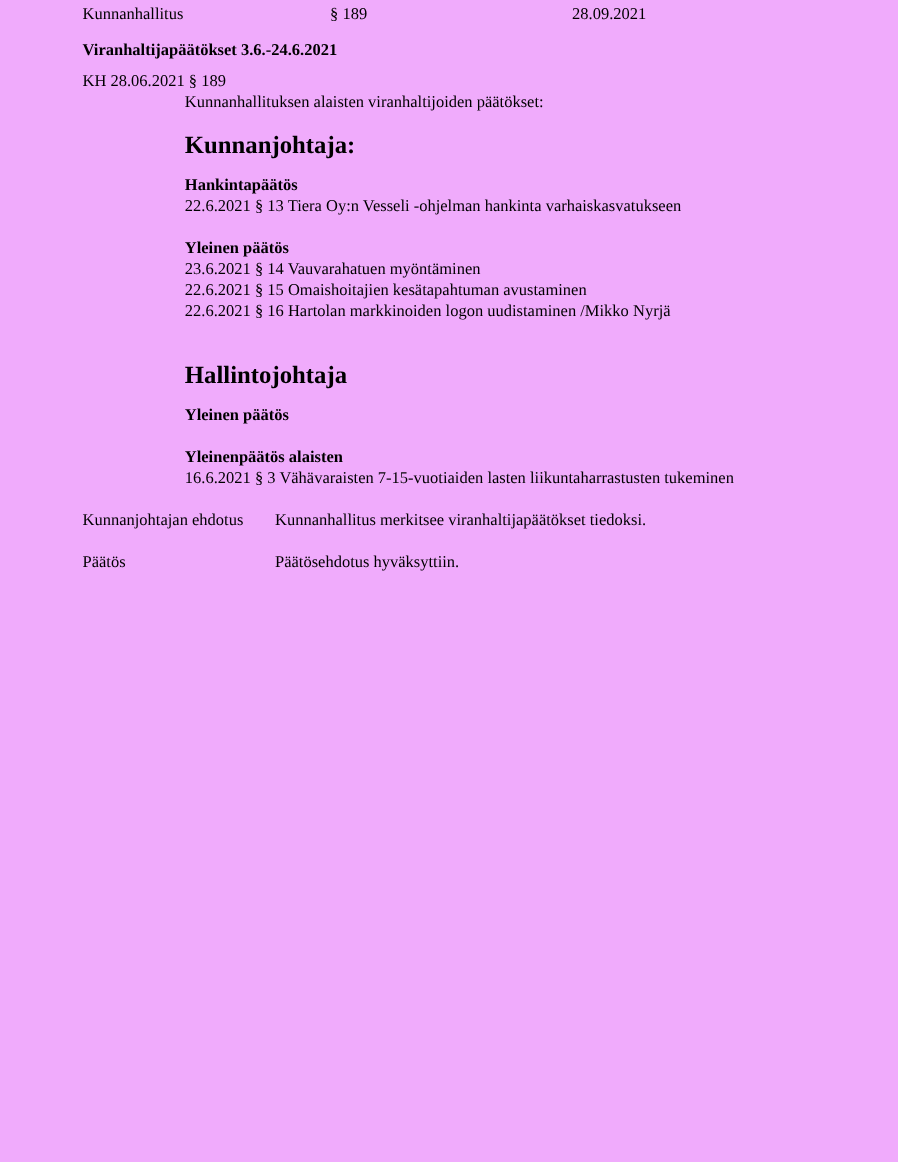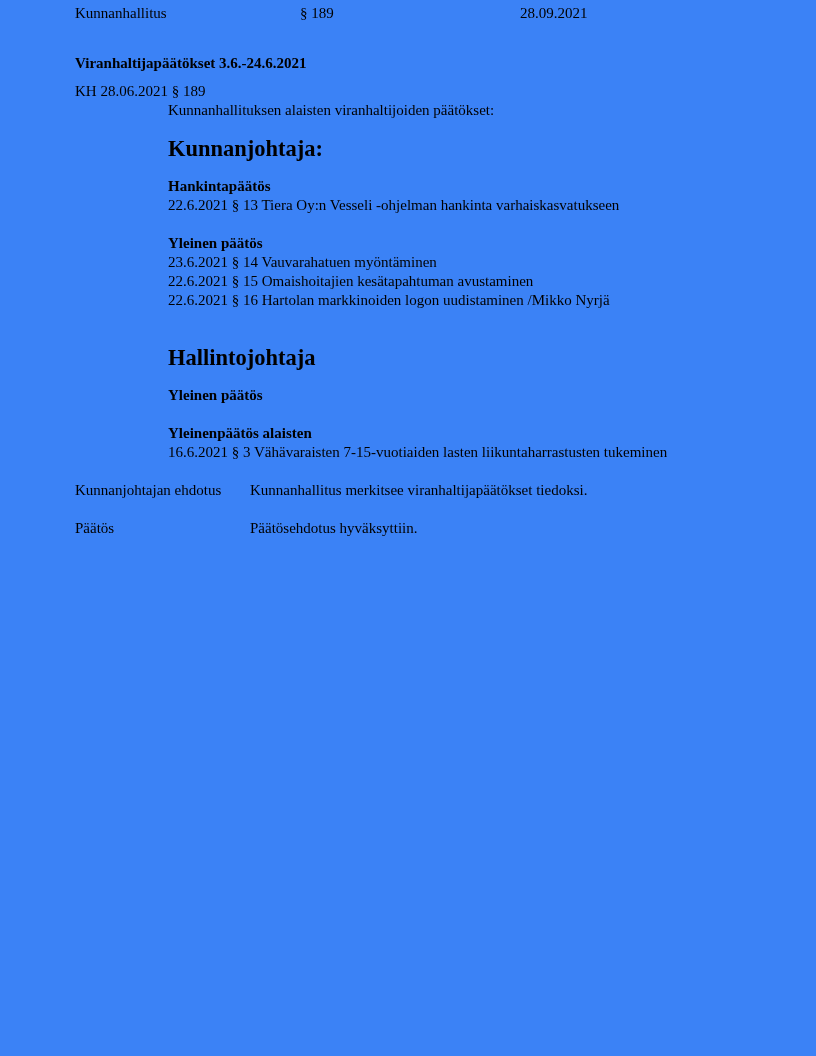--- a/index.html
+++ b/index.html
@@ -5,34 +5,34 @@
   html, body {
     margin: 0;
     padding: 0;
     background: #ffffff;
   }
   .page {
     position: relative;
     width: 816px;
     height: 1056px;
     box-sizing: border-box;
-    background: #3b82f6;
+    background: #f0abfc;
     color: #000000;
     font-family: "Liberation Serif", "DejaVu Serif", serif;
     font-size: 15px;
     line-height: 19px;
     padding: 4px 40px 0 75px;
     overflow: hidden;
   }
   .header-row {
     display: grid;
     grid-template-columns: 225px 220px 1fr;
   }
   .doc-title {
-    margin: 31px 0 0 0;
+    margin: 14px 0 0 0;
     font-size: 15px;
     font-weight: bold;
     line-height: 19px;
   }
   .case-ref {
     margin-top: 9px;
   }
   .content {
     margin-left: 93px;
     width: 505px;

